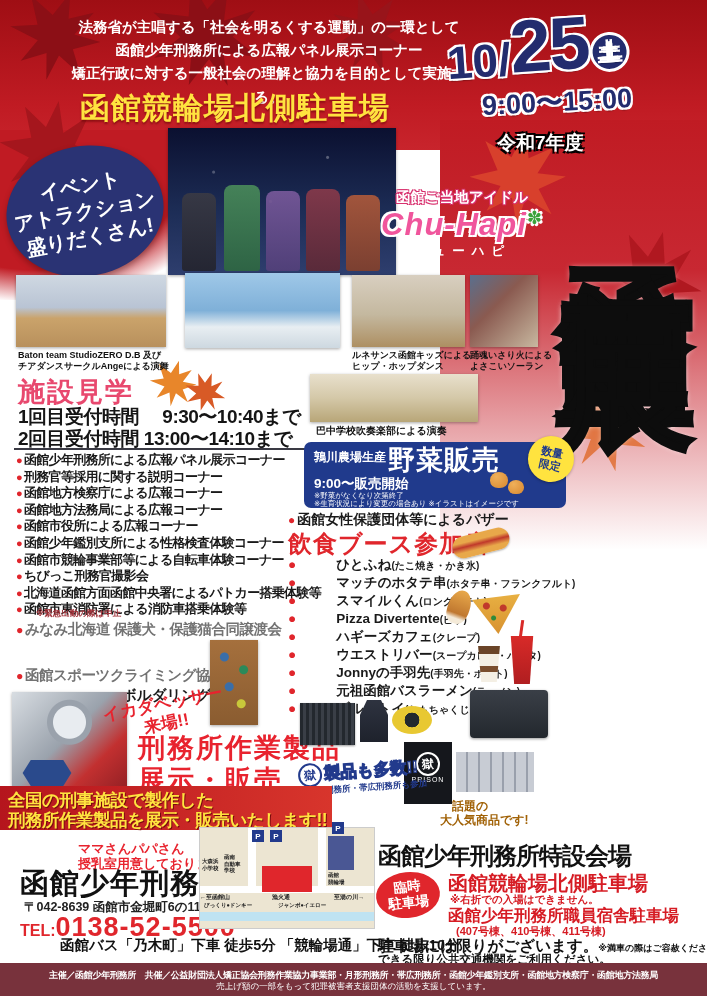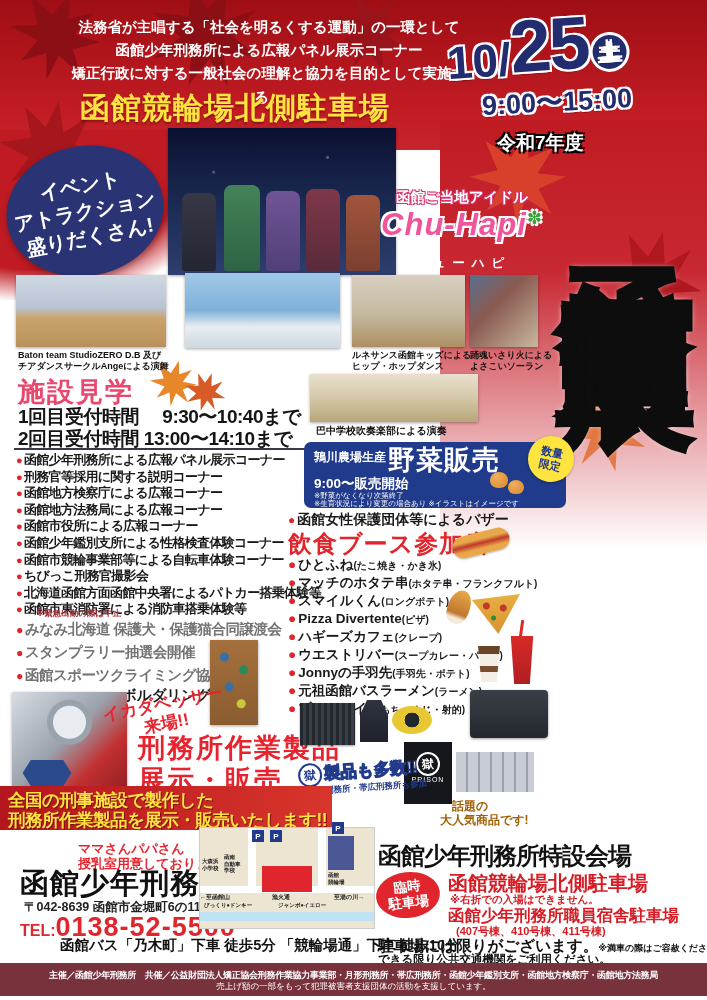--- a/index.html
+++ b/index.html
@@ -24,21 +24,21 @@
   .slogan{top:88px;left:80px;font-size:30px;font-weight:900;color:#ffe33f;letter-spacing:1px;text-shadow:0 2px 2px rgba(90,0,0,.5);}
   .event-circle{top:146px;left:6px;width:158px;height:130px;border-radius:50%;background:#2a3374;transform:rotate(-11deg);
                 display:flex;flex-direction:column;align-items:center;justify-content:center;color:#fff;font-weight:900;
                 font-size:20px;line-height:1.3;box-shadow:0 3px 6px rgba(0,0,0,.3);}
   .year{top:130px;left:497px;font-size:19px;font-weight:700;color:#fff;}
   .idol-block{top:188px;left:372px;width:180px;text-align:center;}
   .idol-label{font-size:14.5px;font-weight:900;color:#fff;text-shadow:1px 1px 0 #d8306e,-1px 1px 0 #d8306e,1px -1px 0 #d8306e,-1px -1px 0 #d8306e;}
   .idol-name{font-size:31px;font-weight:900;font-style:italic;color:#f0559c;letter-spacing:1px;
              text-shadow:-2px -2px 0 #fff,2px -2px 0 #fff,-2px 2px 0 #fff,2px 2px 0 #fff;}
   .idol-name::after{content:"✽";color:#3aa13a;font-size:18px;font-style:normal;vertical-align:top;}
-  .idol-kana{font-size:12.5px;font-weight:bold;color:#fff;letter-spacing:7px;margin-top:12px;}
+  .idol-kana{font-size:12.5px;font-weight:bold;color:#fff;letter-spacing:7px;}
   .main-title{top:158px;left:550px;width:156px;height:790px;writing-mode:vertical-rl;text-orientation:upright;
               font-size:138px;font-weight:900;color:#0d0d0d;letter-spacing:14px;line-height:156px;
               -webkit-text-stroke:4px #0d0d0d;text-shadow:0 0 6px rgba(255,255,255,.8);}
   .photo{box-shadow:0 1px 3px rgba(0,0,0,.35);}
   .caption{font-size:9px;font-weight:bold;color:#111;line-height:1.25;}
   .tour-title{top:374px;left:18px;font-size:27px;font-weight:900;color:#e8486e;letter-spacing:2px;}
   .tour-row{font-size:19px;font-weight:900;color:#151515;letter-spacing:-.5px;}
   .divider{top:448px;left:14px;width:306px;height:2px;background:#3a3a44;}
   .veg-box{top:442px;left:304px;width:262px;height:66px;background:#203a8c;border-radius:7px;color:#fff;}
   .veg-producer{position:absolute;top:7px;left:10px;font-size:12px;font-weight:bold;}
@@ -52,21 +52,21 @@
   .att-list{top:452px;left:16px;width:310px;}
   .li{font-size:13px;font-weight:900;color:#1a1a1a;line-height:15.6px;letter-spacing:-.7px;white-space:nowrap;}
   .li::before,.fli::before,.bullet::before{content:"●";color:#e0262c;margin-right:2px;font-size:.85em;}
   .fire-note{top:608px;left:36px;font-size:8.5px;color:#a03038;font-weight:bold;}
   .att2{font-size:14.5px;font-weight:900;color:#737373;line-height:22.5px;letter-spacing:-.5px;white-space:nowrap;}
   .att2-sub{top:686px;left:122px;font-size:14.5px;font-weight:900;color:#1a1a1a;}
   .bazaar{top:511px;left:288px;font-size:14px;font-weight:900;color:#1a1a1a;white-space:nowrap;}
   .food-title{top:528px;left:288px;font-size:24px;font-weight:900;color:#e0262c;letter-spacing:1px;}
   .food-list{top:556px;left:288px;}
   .fli{line-height:16px;white-space:nowrap;}
-  .fname{font-size:13.5px;font-weight:900;color:#1a1a1a;}
+  .fname{font-size:13.5px;font-weight:900;color:#1a1a1a;margin-left:38px;}
   .fdesc{font-size:10px;font-weight:bold;color:#1a1a1a;}
   .ikada{top:694px;left:104px;transform:rotate(-11deg);color:#e8232e;font-size:17px;font-weight:900;text-align:center;line-height:1.2;}
   .prod-head{left:138px;font-size:27px;font-weight:900;color:#e8232e;letter-spacing:2px;}
   .promo{top:786px;left:0;width:332px;height:44px;background:linear-gradient(90deg,#b5151d,#d8352c);}
   .promo div{position:absolute;left:8px;color:#ffe33f;font-size:17.5px;font-weight:900;letter-spacing:-.5px;white-space:nowrap;
              text-shadow:1px 1px 0 #7a0a0e;}
   .goku{top:760px;left:298px;font-size:16.5px;font-weight:900;color:#fff;-webkit-text-stroke:1.2px #223a8c;white-space:nowrap;
         transform:rotate(-4deg);}
   .goku-mark{display:inline-flex;width:20px;height:20px;border:2px solid #223a8c;border-radius:50%;color:#223a8c;background:#fff;
              -webkit-text-stroke:0;font-size:12px;align-items:center;justify-content:center;vertical-align:middle;margin-right:2px;}
@@ -232,21 +232,20 @@
       <div class="li">函館地方法務局による広報コーナー</div>
       <div class="li">函館市役所による広報コーナー</div>
       <div class="li">函館少年鑑別支所による性格検査体験コーナー</div>
       <div class="li">函館市競輪事業部等による自転車体験コーナー</div>
       <div class="li">ちびっこ刑務官撮影会</div>
       <div class="li">北海道函館方面函館中央署によるパトカー搭乗体験等</div>
       <div class="li">函館市東消防署による消防車搭乗体験等</div>
     </div>
   <div class="abs fire-note">※緊急出動の際は中止</div>
   <div class="abs att2 bullet" style="left:16px;top:618px;">みなみ北海道 保護犬・保護猫合同譲渡会</div>
-  <div class="abs att2 bullet" style="left:16px;top:641px;">スタンプラリー抽選会開催</div>
   <div class="abs att2 bullet" style="left:16px;top:664px;">函館スポーツクライミング協会</div>
   <div class="abs att2-sub">ボルダリング体験</div>
   <div class="abs photo" style="left:210px;top:640px;width:48px;height:85px;background:
     radial-gradient(circle at 30% 20%,#3a6ea8 0 4px,transparent 5px),
     radial-gradient(circle at 70% 35%,#2a8a5a 0 4px,transparent 5px),
     radial-gradient(circle at 40% 55%,#3a6ea8 0 4px,transparent 5px),
     radial-gradient(circle at 65% 75%,#c8c83a 0 4px,transparent 5px),
     linear-gradient(180deg,#a5703d,#8a5c30)"></div>
 
   

